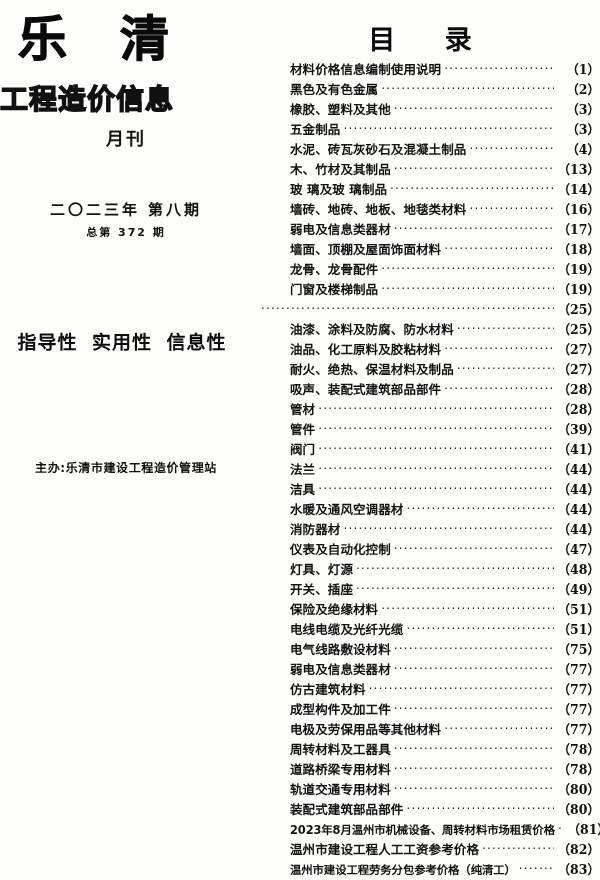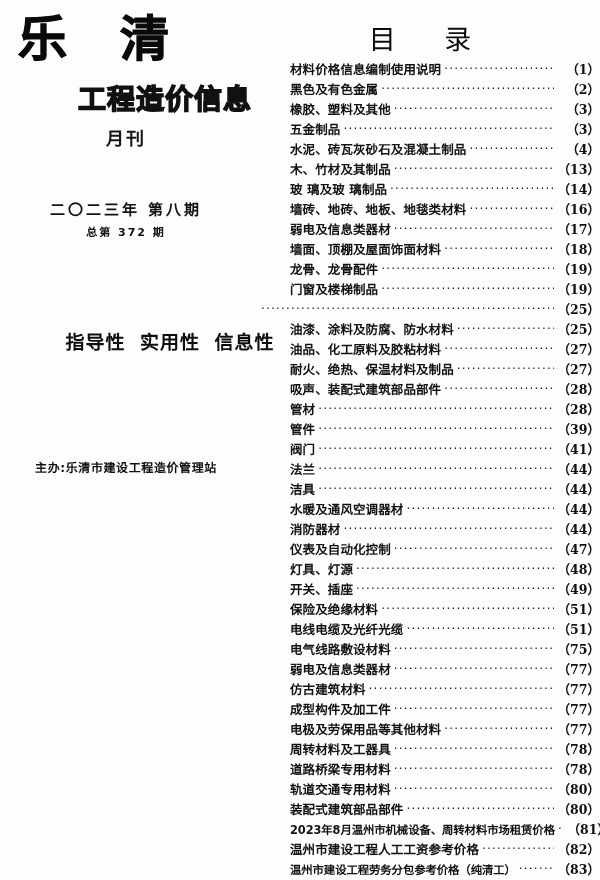--- a/index.html
+++ b/index.html
@@ -41,21 +41,21 @@
     line-height: 1.05;
     color: #0a0a0a;
     -webkit-text-stroke: 1px #0a0a0a;
   }
 
   .subtitle {
     position: absolute;
     left: 0;
     top: 77px;
     width: 252px;
-    text-align: right;
+    text-align: left;
     font-weight: 900;
     font-size: 28px;
     letter-spacing: 1px;
     color: #111111;
     -webkit-text-stroke: 1.4px #111111;
   }
 
   .periodicity {
     position: absolute;
     left: 0;
@@ -96,21 +96,20 @@
     position: absolute;
     left: 0;
     top: 327px;
     width: 244px;
     text-align: center;
     font-weight: 900;
     font-size: 19px;
     letter-spacing: 1px;
     word-spacing: 7px;
     color: #0d0d0d;
-    margin-left: 48px;
   }
 
   .sponsor {
     position: absolute;
     left: 0;
     top: 458px;
     width: 252px;
     text-align: center;
     font-weight: 800;
     font-size: 12px;
@@ -126,21 +125,21 @@
     width: 348px;
     height: 880px;
   }
 
   .toc-title {
     position: absolute;
     left: 0;
     top: 18px;
     width: 336px;
     text-align: center;
-    font-weight: 400;
+    font-weight: 700;
     font-size: 27px;
     letter-spacing: 20px;
     text-indent: 20px;
     color: #0c0c0c;
   }
 
   .toc-list {
     position: absolute;
     left: 6px;
     top: 60px;

